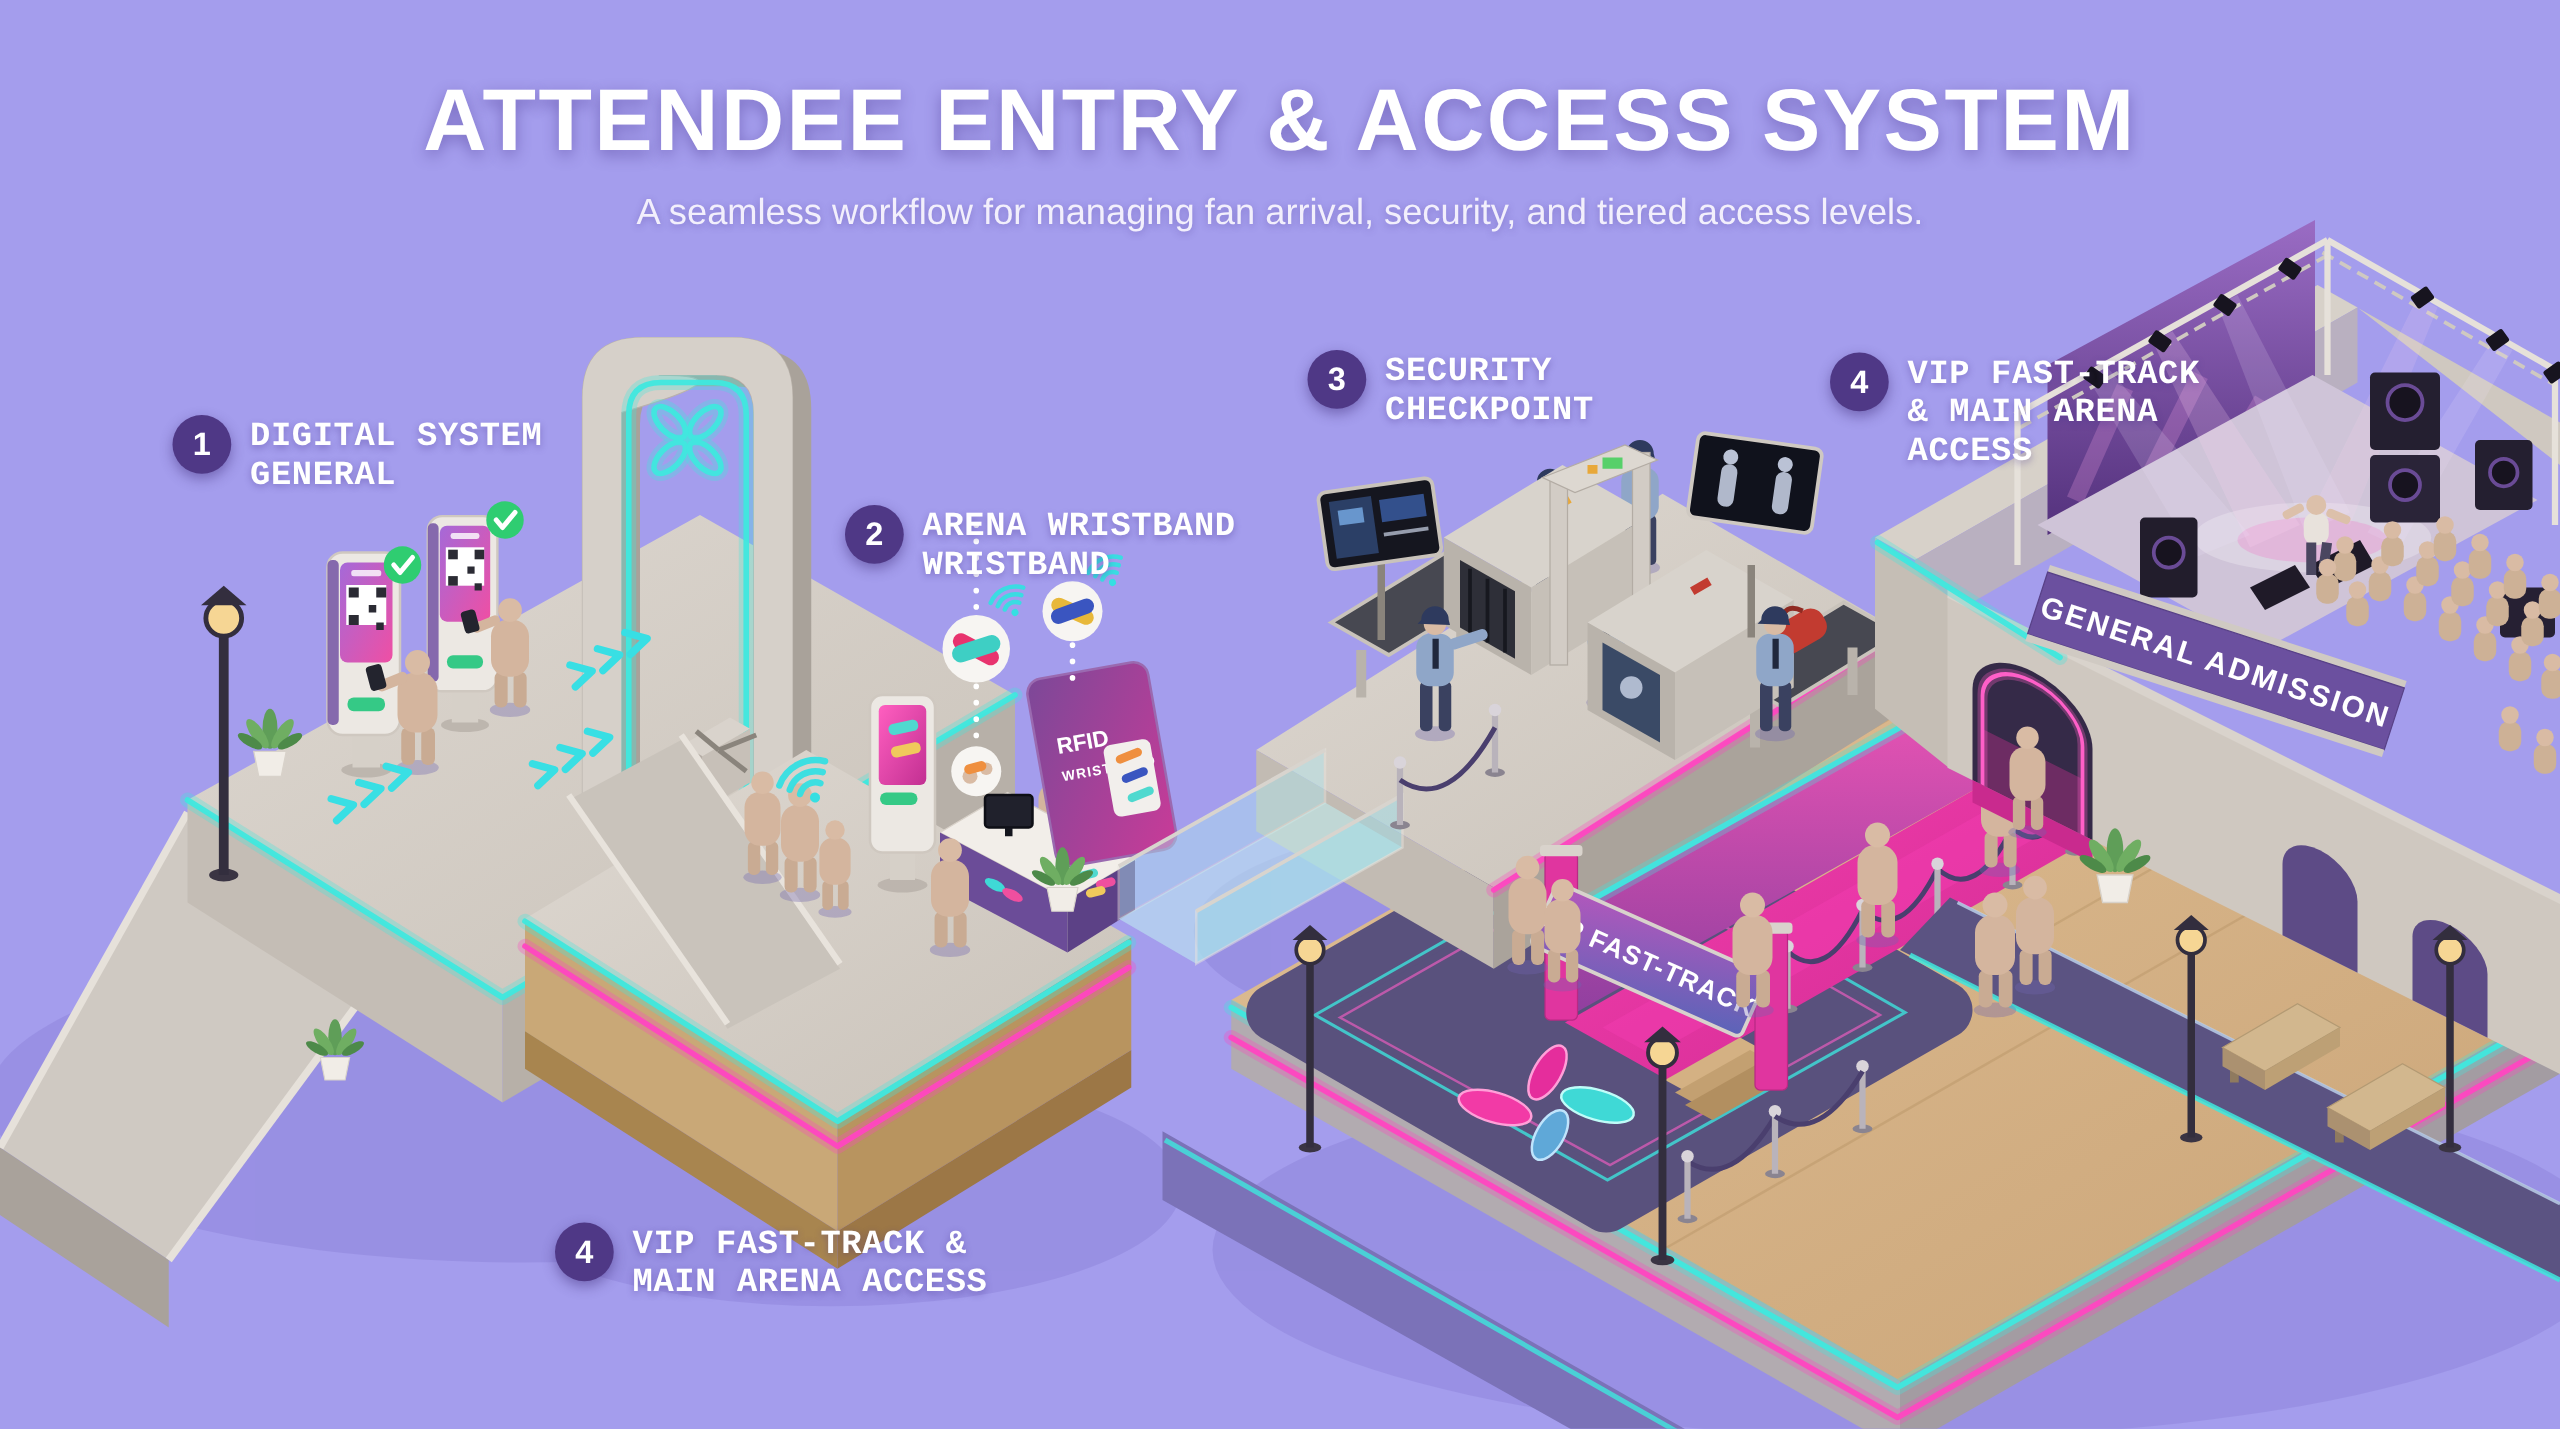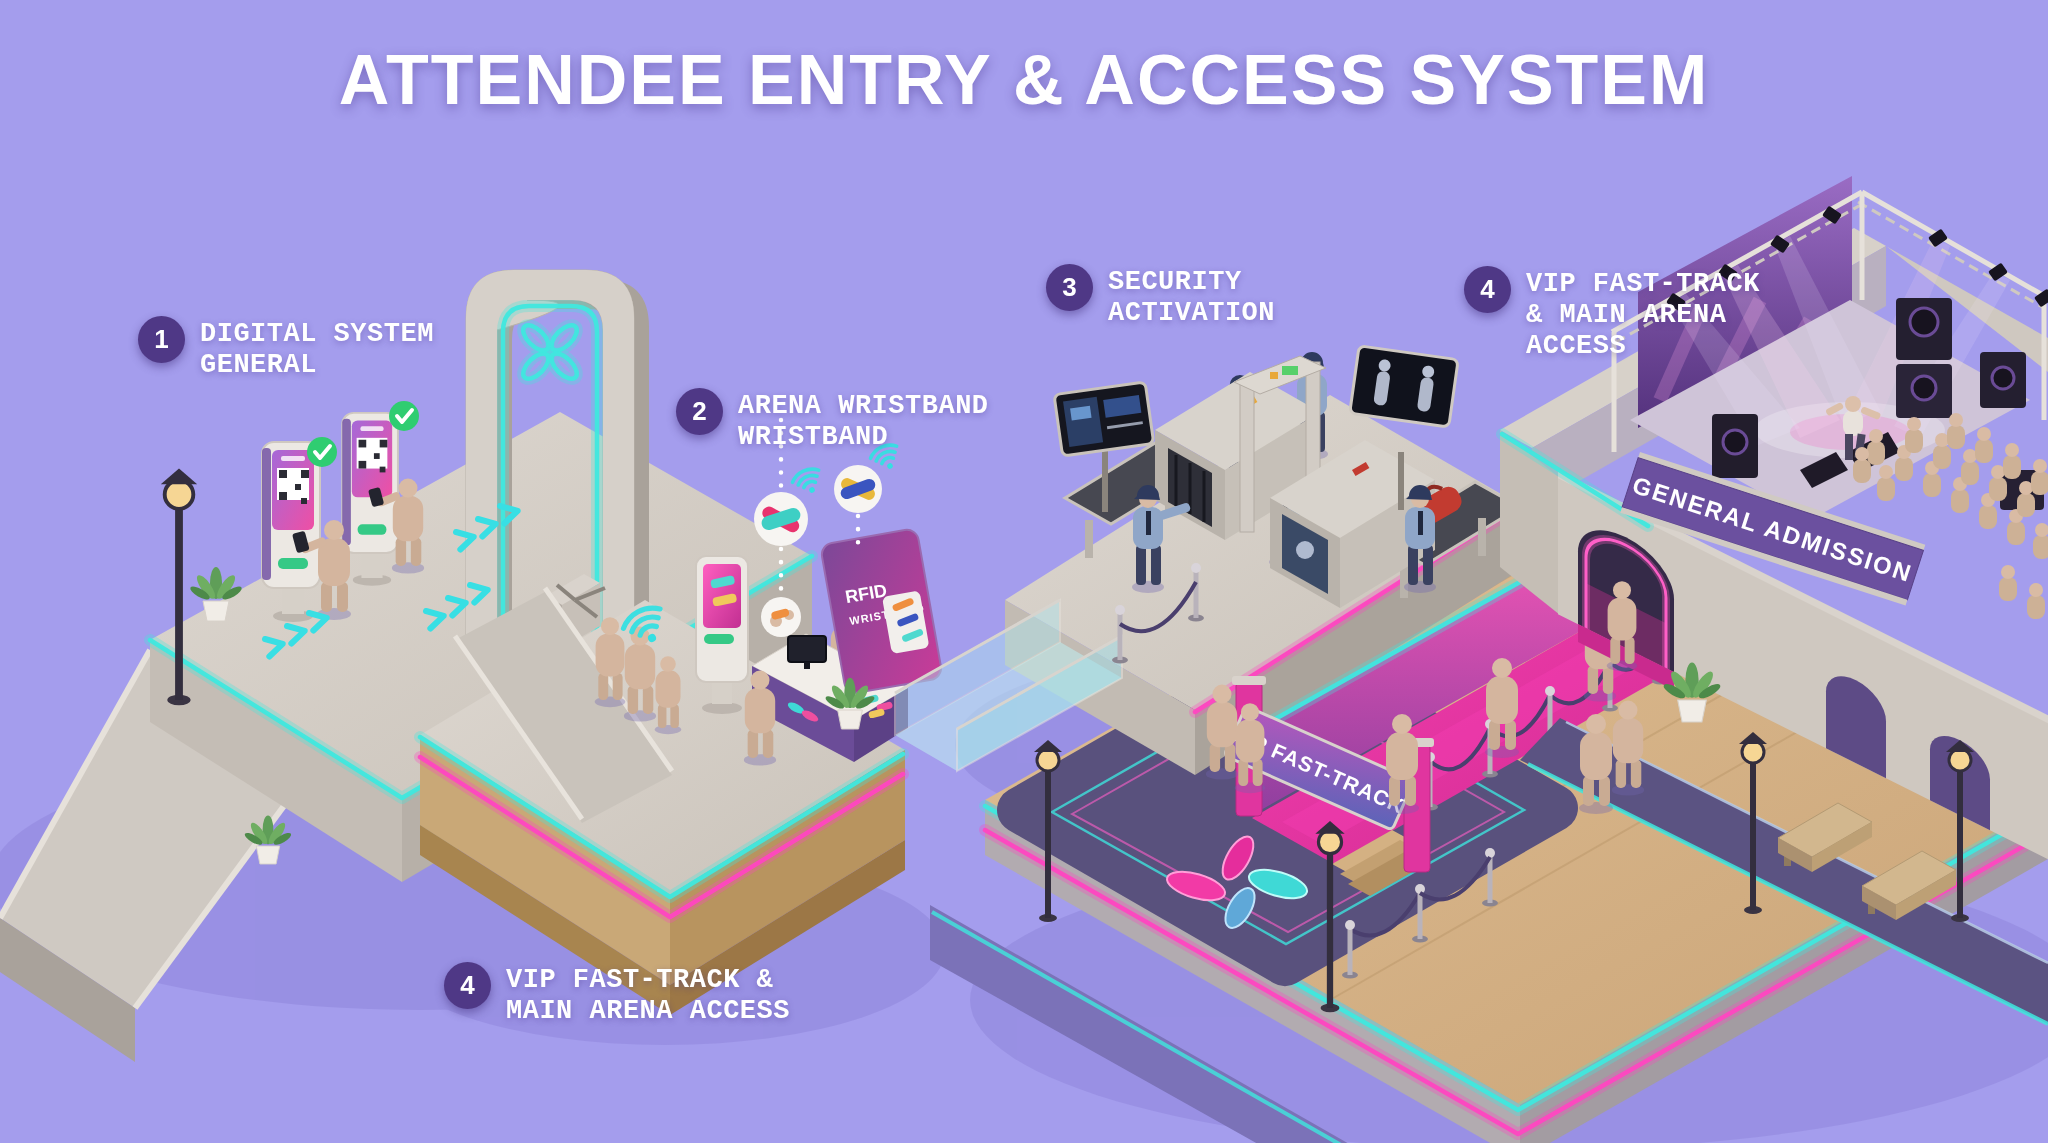--- a/index.html
+++ b/index.html
@@ -1,18 +1,18 @@
 <!DOCTYPE html>
 <html><head>
 <meta charset="utf-8">
 <style>
   html,body{margin:0;padding:0;width:2048px;height:1143px;overflow:hidden;
     font-family:"Liberation Sans",sans-serif;}
   body{background:#a49ded;position:relative;}
-  .overlay{position:absolute;left:0;top:0;width:2048px;height:832px;pointer-events:none;}
+  .overlay{position:absolute;left:0;top:16px;width:2048px;height:832px;pointer-events:none;}
   .title{position:absolute;left:0;top:40px;width:2048px;text-align:center;
     font-size:70px;font-weight:700;letter-spacing:2px;color:#ffffff;
     text-shadow:0 4px 12px rgba(70,50,140,.45);}
   .subtitle{position:absolute;left:0;top:138px;width:2048px;text-align:center;
     font-size:29px;font-weight:400;color:#f2effc;text-shadow:0 2px 6px rgba(70,50,140,.35);}
   .step{position:absolute;display:flex;gap:15px;align-items:flex-start;color:#fff;}
   .badge{width:47px;height:47px;border-radius:50%;background:#4f3886;flex:none;
     display:flex;align-items:center;justify-content:center;font-size:26px;font-weight:700;
     box-shadow:0 4px 10px rgba(55,35,110,.45);}
   .lines{font-size:27px;font-weight:700;line-height:1.14;letter-spacing:.5px;
@@ -625,40 +625,41 @@
   <rect x="1868" y="898" width="7" height="16" fill="#8f7a5f"></rect>
       <rect x="1936" y="874" width="7" height="16" fill="#8f7a5f"></rect>
   <polygon points="1862,886 1922,851 1956,870 1896,905" fill="#d2b78e" stroke="#b39a73"></polygon>
   <polygon points="1862,886 1896,905 1896,920 1862,901" fill="#ab9170"></polygon>
   <polygon points="1896,905 1956,870 1956,885 1896,920" fill="#bda075"></polygon>
 </g>
 </svg>
 
 <div class="overlay">
   <div class="title">ATTENDEE ENTRY &amp; ACCESS SYSTEM</div>
+  <div class="subtitle">A seamless workflow for managing fan arrival, security, and tiered access levels.</div>
 
   <div class="step" style="left:138px;top:316px;">
     <div class="badge">1</div>
     <div class="lines">
         <div>DIGITAL SYSTEM</div>
       <div>GENERAL</div>
       </div>
   </div>
   <div class="step" style="left:676px;top:388px;">
     <div class="badge">2</div>
     <div class="lines">
         <div>ARENA WRISTBAND</div>
       <div>WRISTBAND</div>
       </div>
   </div>
   <div class="step" style="left:1046px;top:264px;">
     <div class="badge">3</div>
     <div class="lines">
         <div>SECURITY</div>
-      <div>ACTIVATION</div>
+      <div>CHECKPOINT</div>
       </div>
   </div>
   <div class="step" style="left:1464px;top:266px;">
     <div class="badge">4</div>
     <div class="lines">
         <div>VIP FAST-TRACK</div>
       <div>&amp; MAIN ARENA</div>
       <div>ACCESS</div>
       </div>
   </div>

